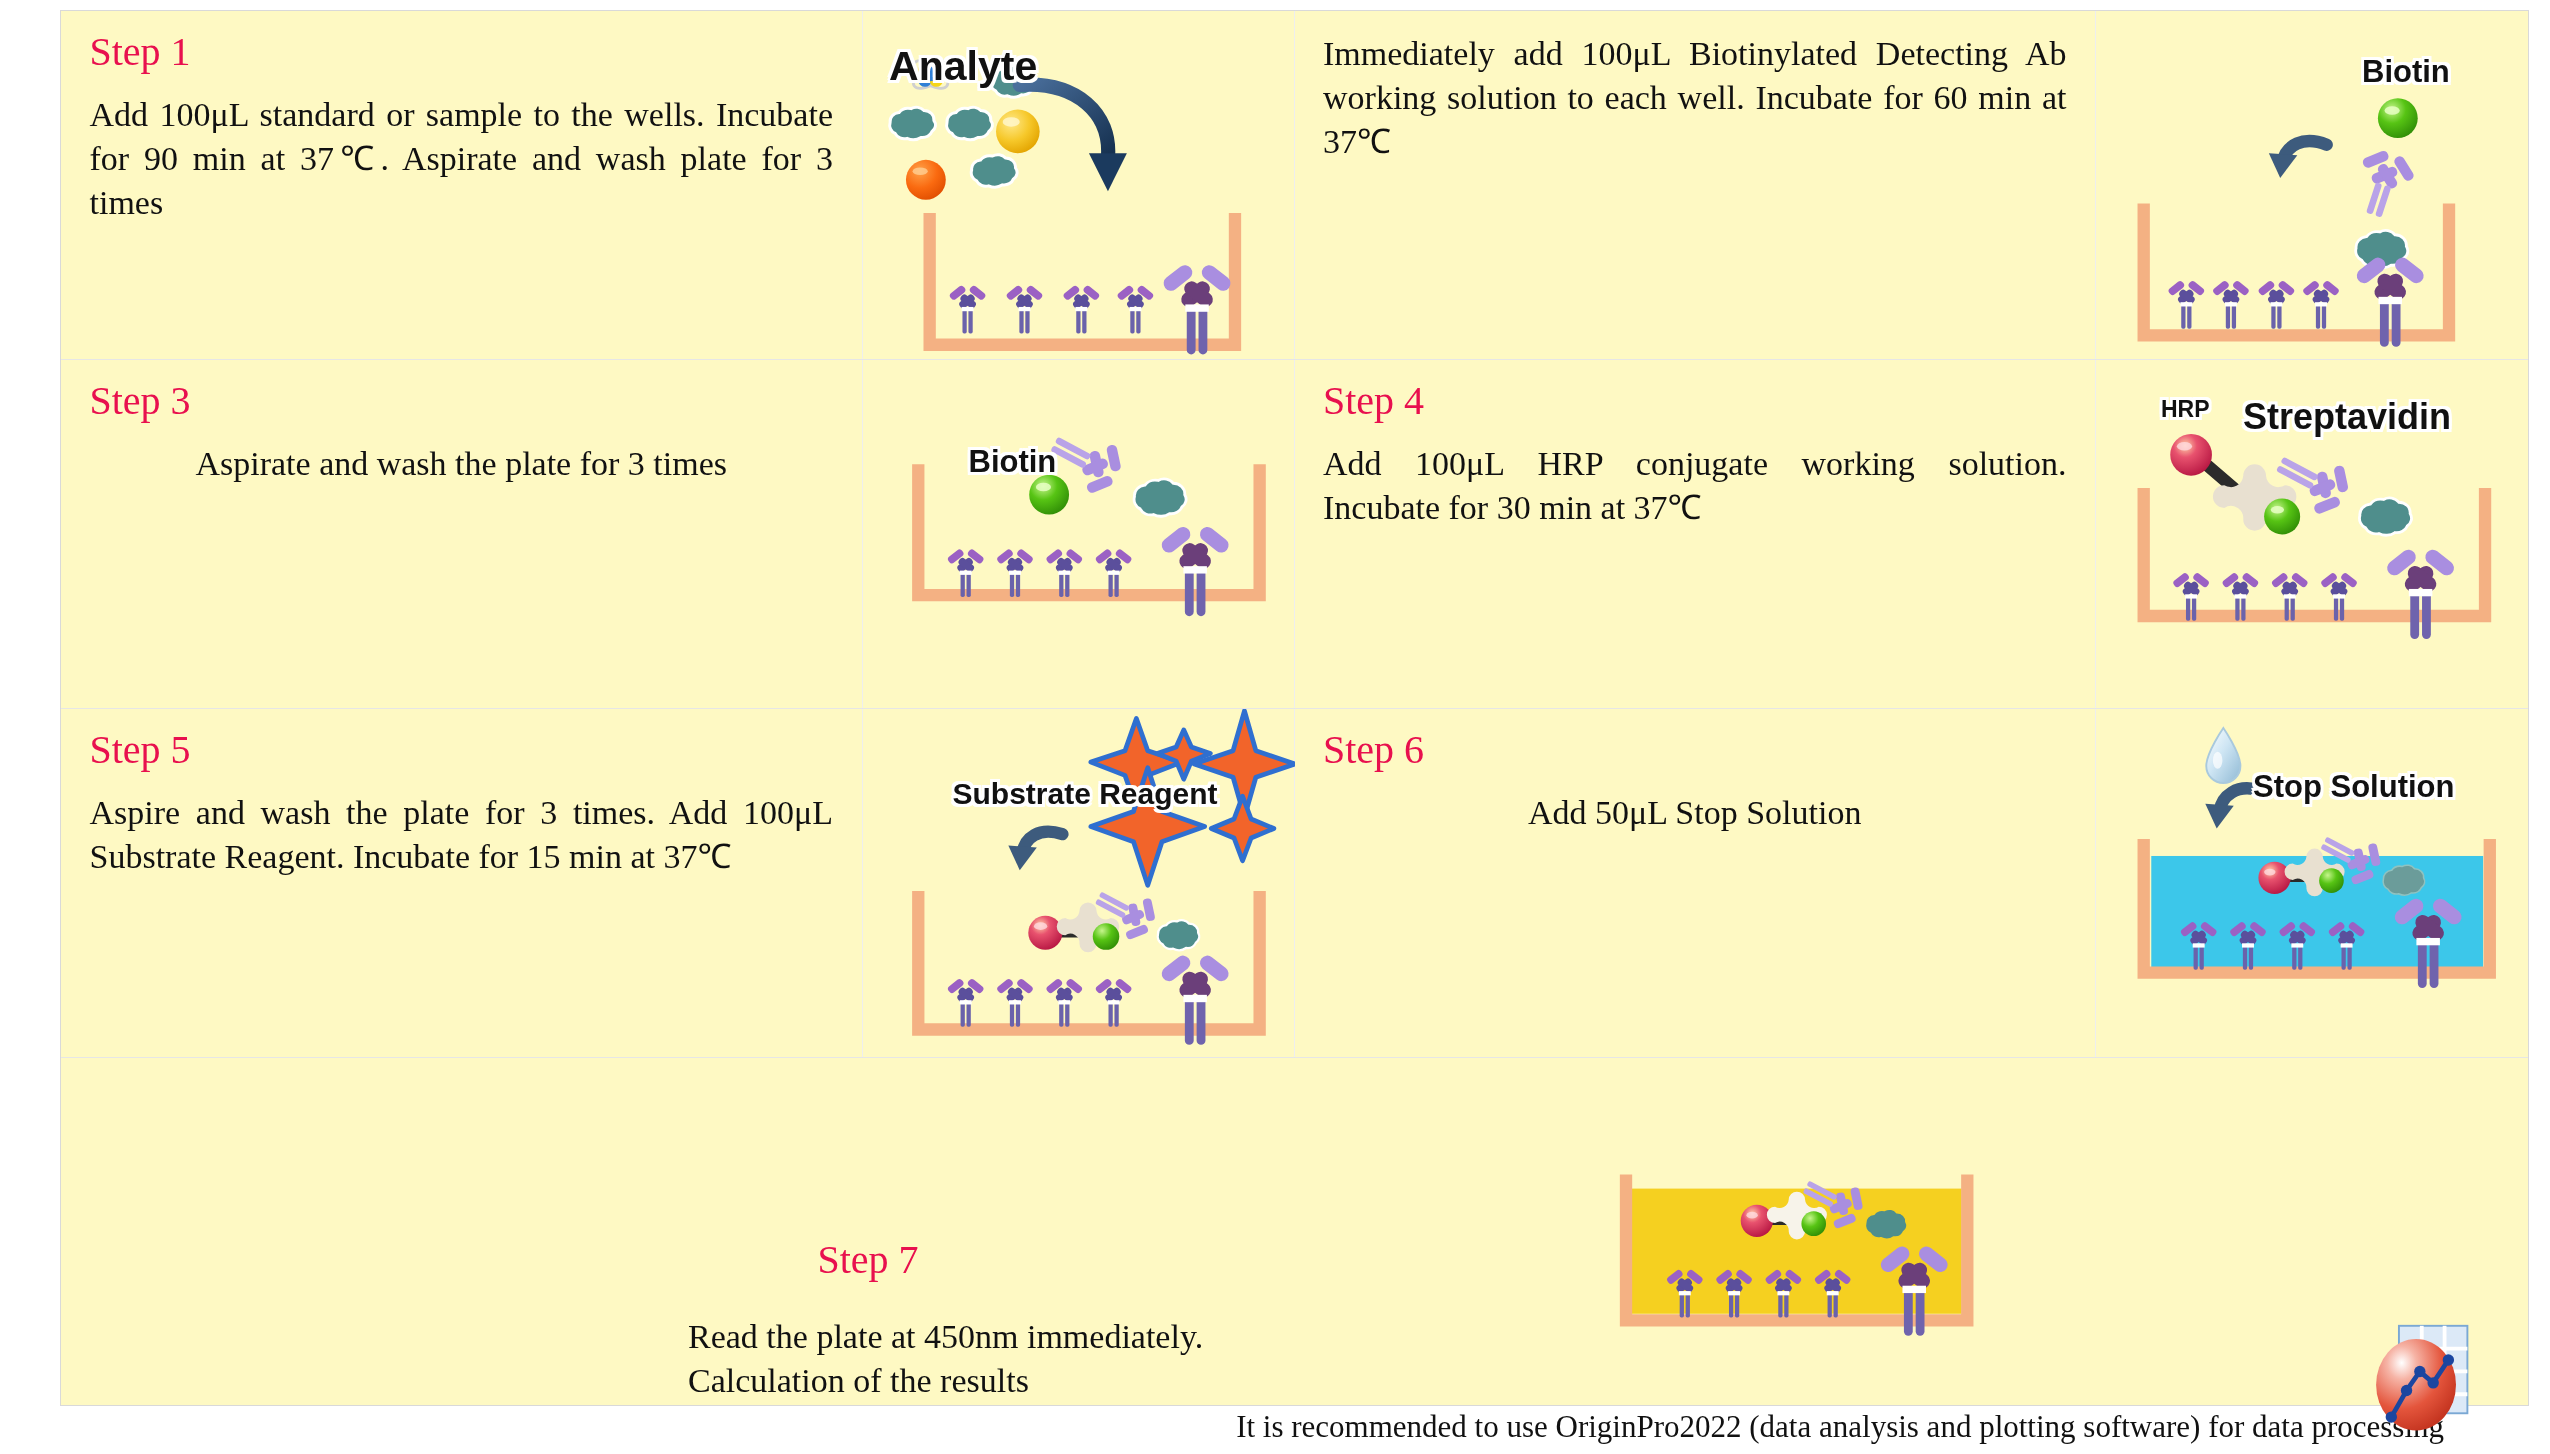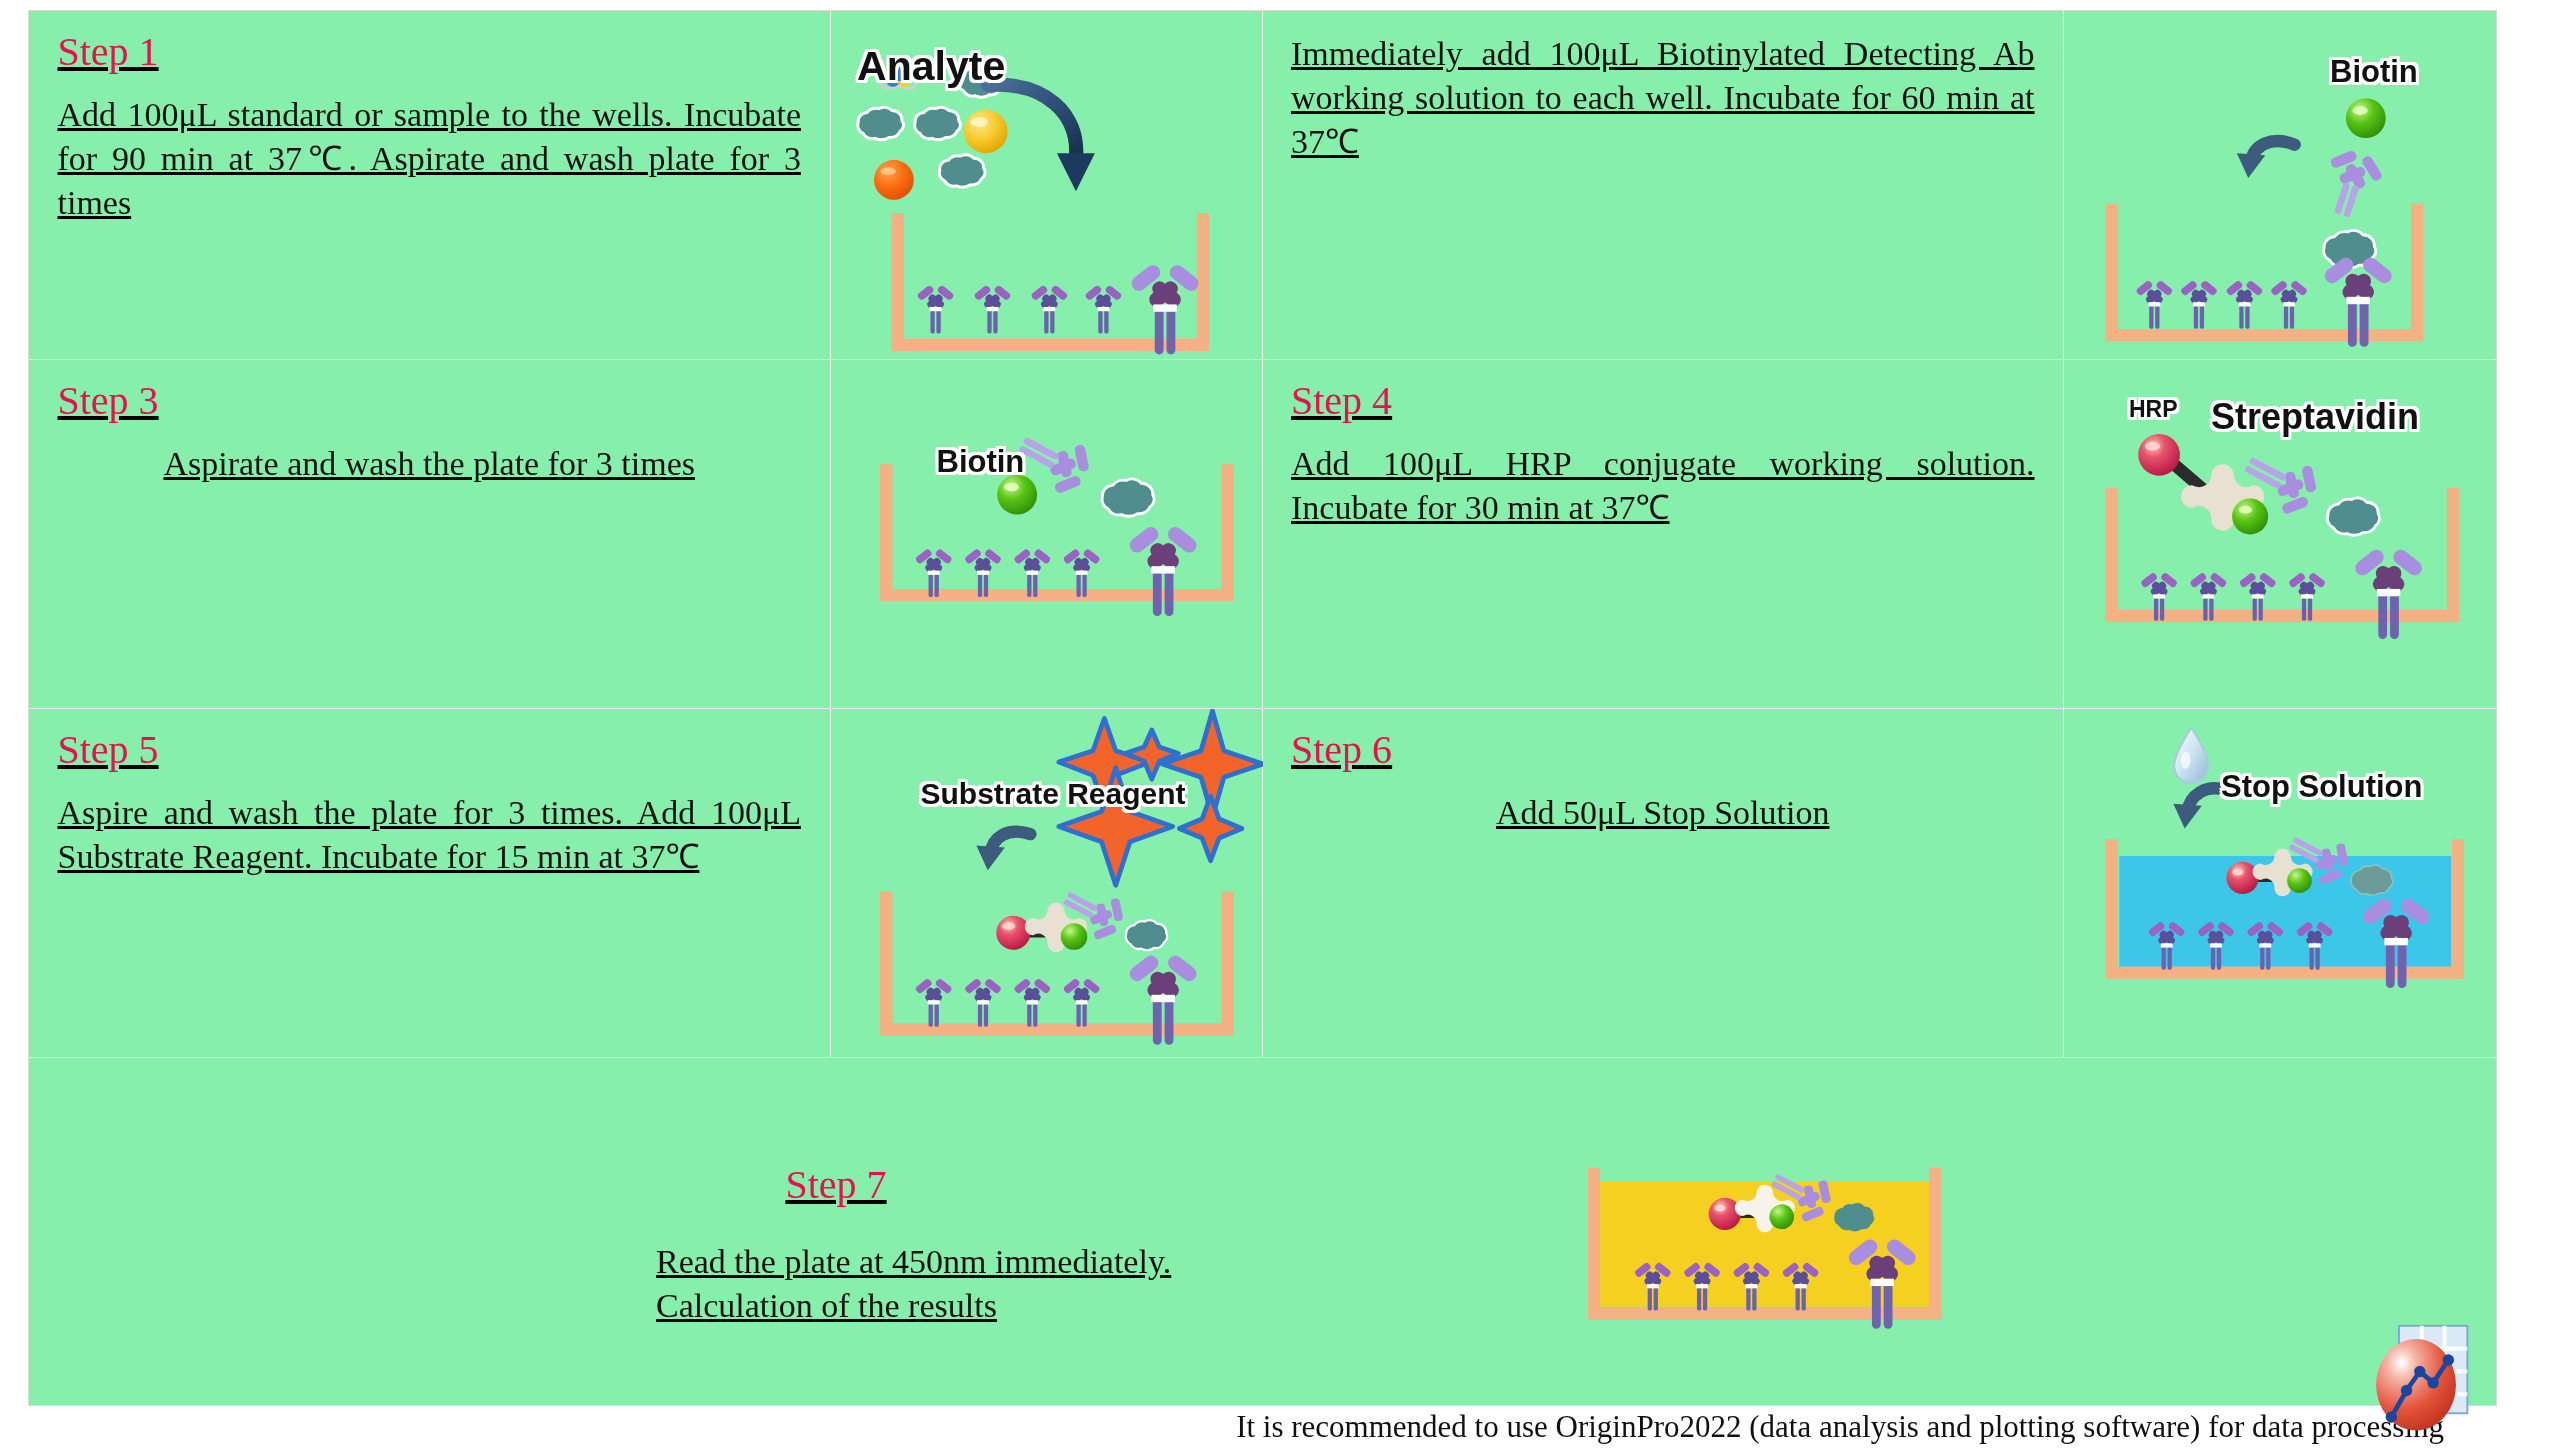--- a/index.html
+++ b/index.html
@@ -6,26 +6,25 @@
   body{
     width:2550px;height:1455px;
     background:#ffffff;
     font-family:"Liberation Serif", serif;
     overflow:hidden;
   }
   .sheet{position:relative;width:2550px;height:1455px;}
 
   
   .table{
-    position:absolute;left:28px;top:9.5px;
+    position:absolute;left:60px;top:9.5px;
     width:2469px;height:1396px;
     border:0.9px solid #d9d9d9;
     box-sizing:border-box;
-    background:#86efac;
-    text-decoration:underline;
+    background:#fef9c3;
   }
   .row{display:flex;box-sizing:border-box;border-bottom:0.9px solid #e6e6e6;}
   .row:last-child{border-bottom:none;}
   .r1,.r2,.r3{height:349px;}
   .r4{height:346px;}
 
   .cell{box-sizing:border-box;position:relative;border-right:0.9px solid #eeeeee;}
   .cell:last-child{border-right:none;}
   .c-text{width:802px;padding:21px 28.5px 0 28.5px;}
   .c-pic{width:432px;}
@@ -43,21 +42,21 @@
     font-size:34px;
     line-height:1.30;
     color:#111111;
     text-align:justify;
     text-justify:inter-word;
     font-family:"Liberation Serif", serif;
   }
   .step-body.nojust{text-align:center;}
 
   
-  .s7wrap{display:flex;height:100%;align-items:center;}
+  .s7wrap{display:flex;height:100%;align-items:flex-end;}
   .s7left{width:1557px;padding-top:28.5px;}
   .s7title{
     color:#e8104e;font-size:40px;text-align:center;margin:0 0 32px 0;
     padding-left:57px;
   }
   .s7text{
     font-size:34px;line-height:1.30;color:#111;
     text-align:justify;text-justify:inter-word;
     width:836px;margin-left:627px;
   }

